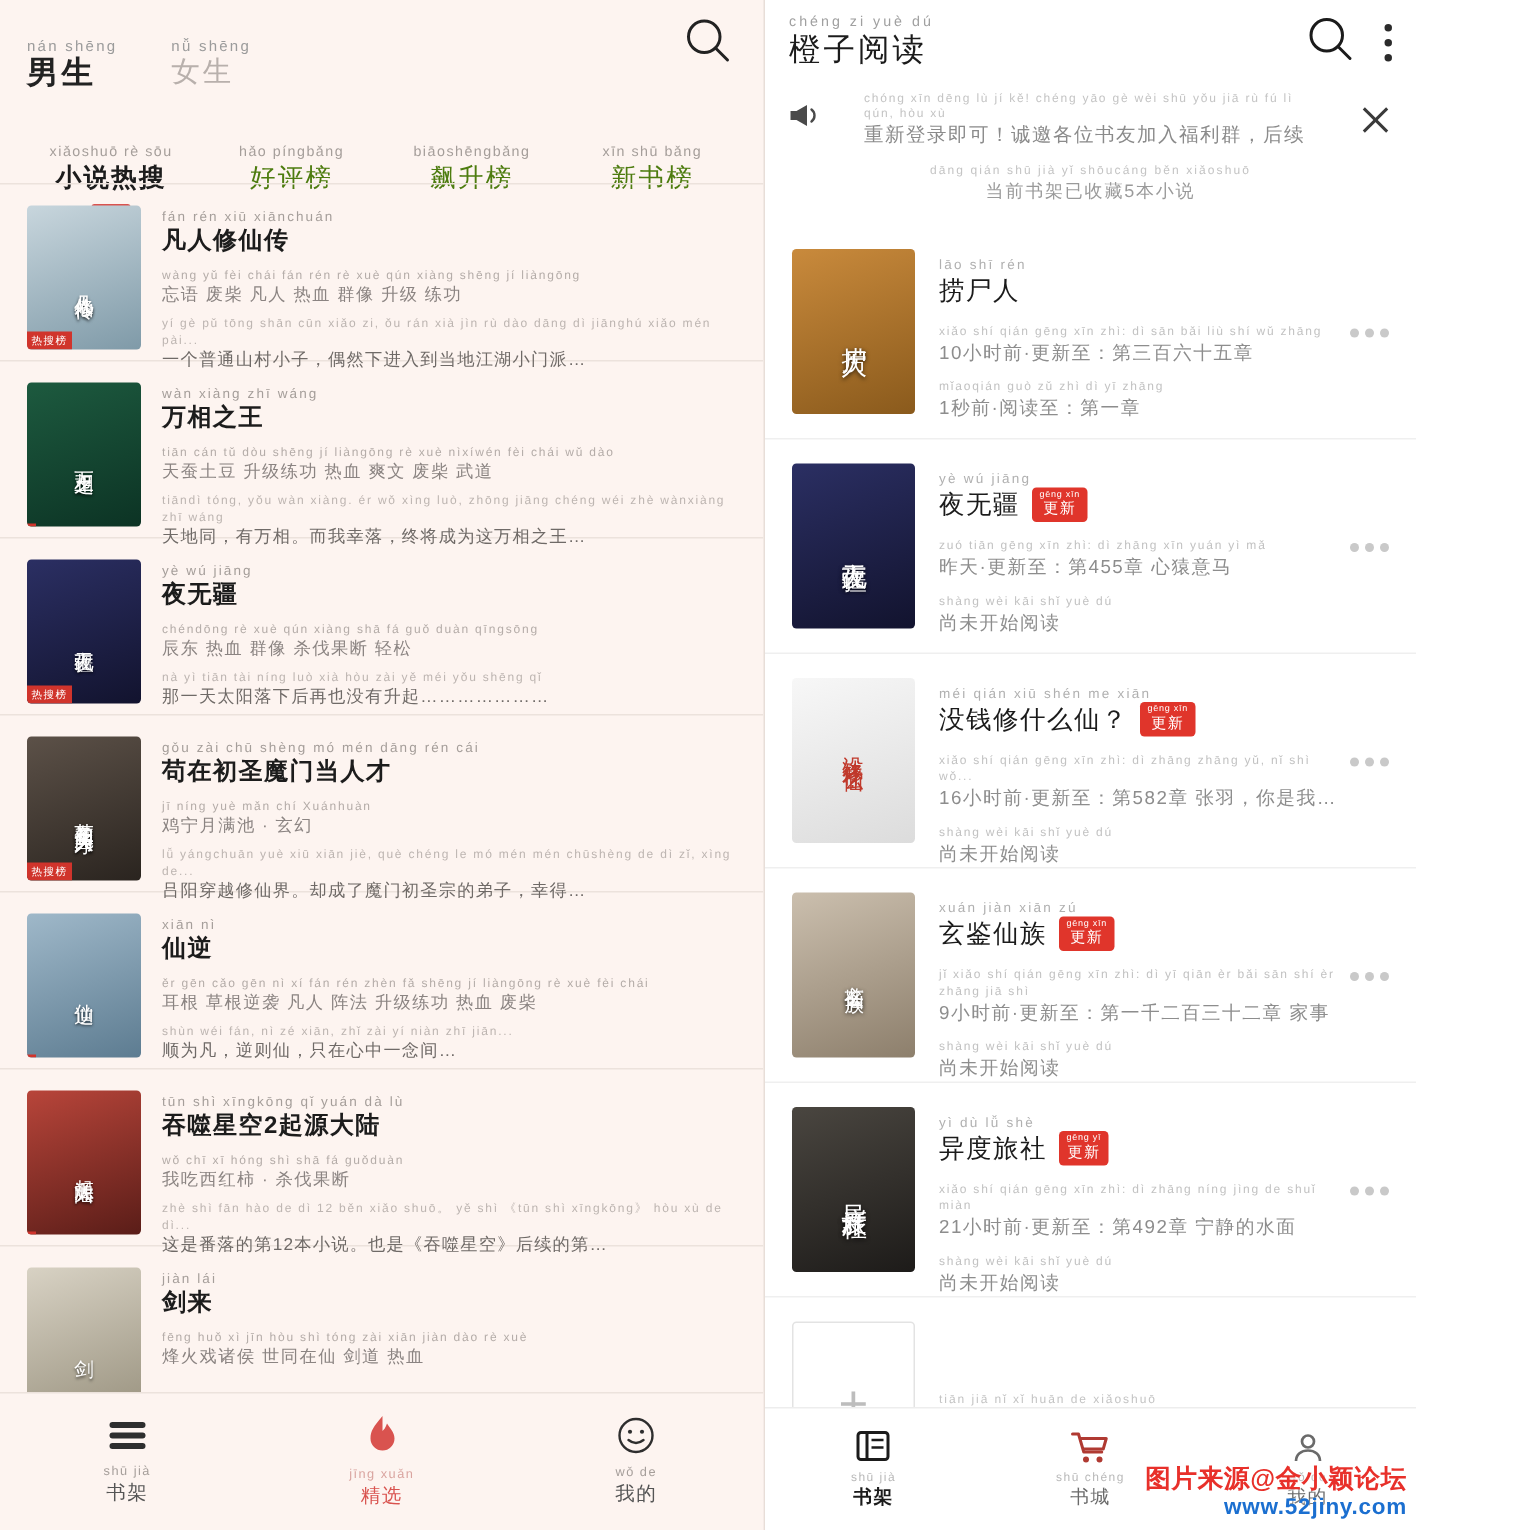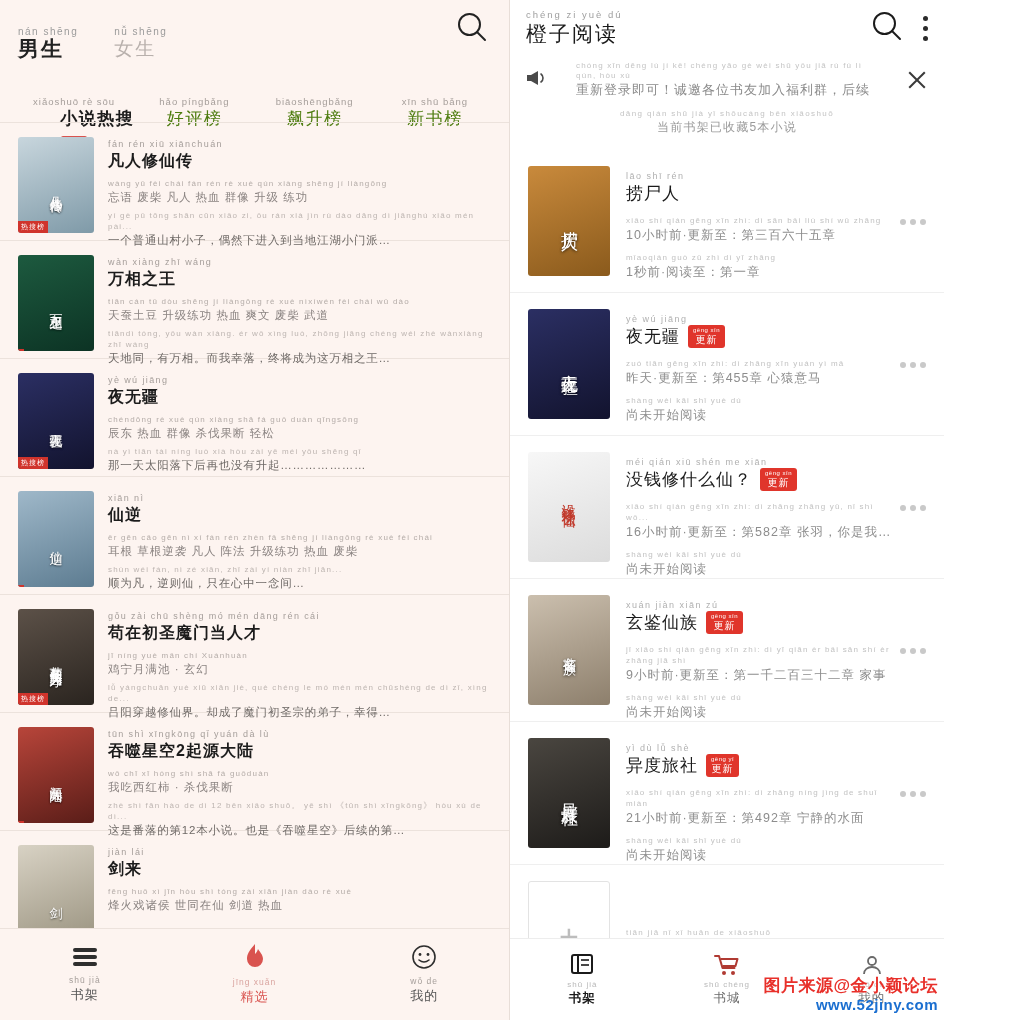--- a/index.html
+++ b/index.html
@@ -43,21 +43,21 @@
 
   .l-subtabs {
     display: flex; align-items: flex-start;
     padding: 4px 14px 0 14px;
     position: relative;
     height: 60px;
   }
   .subtab { flex: 1; text-align: center; position: relative; }
   .subtab .py { font-size: 9.5px; color: #a59e9a; letter-spacing: 1px; line-height: 12px; margin-top: 36px; }
   .subtab .han { font-size: 17px; color: #4d7c0f; letter-spacing: 1.5px; line-height: 22px; }
-  .subtab.active .han { color: #1c1c1c; font-weight: bold; text-align: right; }
+  .subtab.active .han { color: #1c1c1c; font-weight: bold; }
   .subtab .underline {
     width: 26px; height: 4px; border-radius: 2px;
     background: #d9534f; margin: 6px auto 0 auto;
   }
 
   .l-list {
     position: absolute; top: 122px; left: 0; right: 0; bottom: 92px;
     overflow: hidden;
     border-top: 1px solid #ece2dc;
   }
@@ -303,46 +303,46 @@
           <div class="bk-title-py">yè wú jiāng</div>
           <div class="bk-title">夜无疆</div>
           <div class="bk-tags-py">chéndōng     rè xuè   qún xiàng   shā fá guǒ duàn   qīngsōng</div>
           <div class="bk-tags">辰东  热血  群像  杀伐果断  轻松</div>
           <div class="bk-desc-py">nà yì tiān tài níng luò xià hòu zài yě méi yǒu shēng qǐ</div>
           <div class="bk-desc">那一天太阳落下后再也没有升起…………………</div>
         </div>
       </div>
 
       <div class="book-row">
+        <div class="cover" style="background:linear-gradient(160deg,#5c5148,#2a241f)">
+          <span class="cv-title">苟在初圣魔门当人才</span>
+          <span class="badge">热搜榜</span>
+        </div>
+        <div class="bk-info">
+          <div class="bk-title-py">gǒu zài chū shèng mó mén dāng rén cái</div>
+          <div class="bk-title">苟在初圣魔门当人才</div>
+          <div class="bk-tags-py">jī níng yuè mǎn chí    Xuánhuàn</div>
+          <div class="bk-tags">鸡宁月满池 · 玄幻</div>
+          <div class="bk-desc-py">lǚ yángchuān yuè xiū xiān jiè,  què chéng le mó mén mén chūshèng de dì zǐ,   xìng de...</div>
+          <div class="bk-desc">吕阳穿越修仙界。却成了魔门初圣宗的弟子，幸得…</div>
+        </div>
+      </div>
+
+      <div class="book-row">
         <div class="cover" style="background:linear-gradient(160deg,#9fb8c9,#5d7c91)">
           <span class="cv-title">仙逆</span>
           <span class="badge"></span>
         </div>
         <div class="bk-info">
           <div class="bk-title-py">xiān nì</div>
           <div class="bk-title">仙逆</div>
           <div class="bk-tags-py">ěr gēn   cǎo gēn nì xí   fán rén   zhèn fǎ   shēng jí   liàngōng   rè xuè   fèi chái</div>
           <div class="bk-tags">耳根  草根逆袭  凡人  阵法  升级练功  热血  废柴</div>
           <div class="bk-desc-py">shùn wéi fán,  nì zé xiān,  zhǐ zài yí niàn zhī jiān...</div>
           <div class="bk-desc">顺为凡，逆则仙，只在心中一念间…</div>
-        </div>
-      </div>
-
-      <div class="book-row">
-        <div class="cover" style="background:linear-gradient(160deg,#5c5148,#2a241f)">
-          <span class="cv-title">苟在初圣魔门当人才</span>
-          <span class="badge">热搜榜</span>
-        </div>
-        <div class="bk-info">
-          <div class="bk-title-py">gǒu zài chū shèng mó mén dāng rén cái</div>
-          <div class="bk-title">苟在初圣魔门当人才</div>
-          <div class="bk-tags-py">jī níng yuè mǎn chí    Xuánhuàn</div>
-          <div class="bk-tags">鸡宁月满池 · 玄幻</div>
-          <div class="bk-desc-py">lǚ yángchuān yuè xiū xiān jiè,  què chéng le mó mén mén chūshèng de dì zǐ,   xìng de...</div>
-          <div class="bk-desc">吕阳穿越修仙界。却成了魔门初圣宗的弟子，幸得…</div>
         </div>
       </div>
 
       <div class="book-row">
         <div class="cover" style="background:linear-gradient(160deg,#b8453a,#5a1d18)">
           <span class="cv-title">起源大陆</span>
           <span class="badge"></span>
         </div>
         <div class="bk-info">
           <div class="bk-title-py">tūn shì xīngkōng    qǐ yuán dà lù</div>

